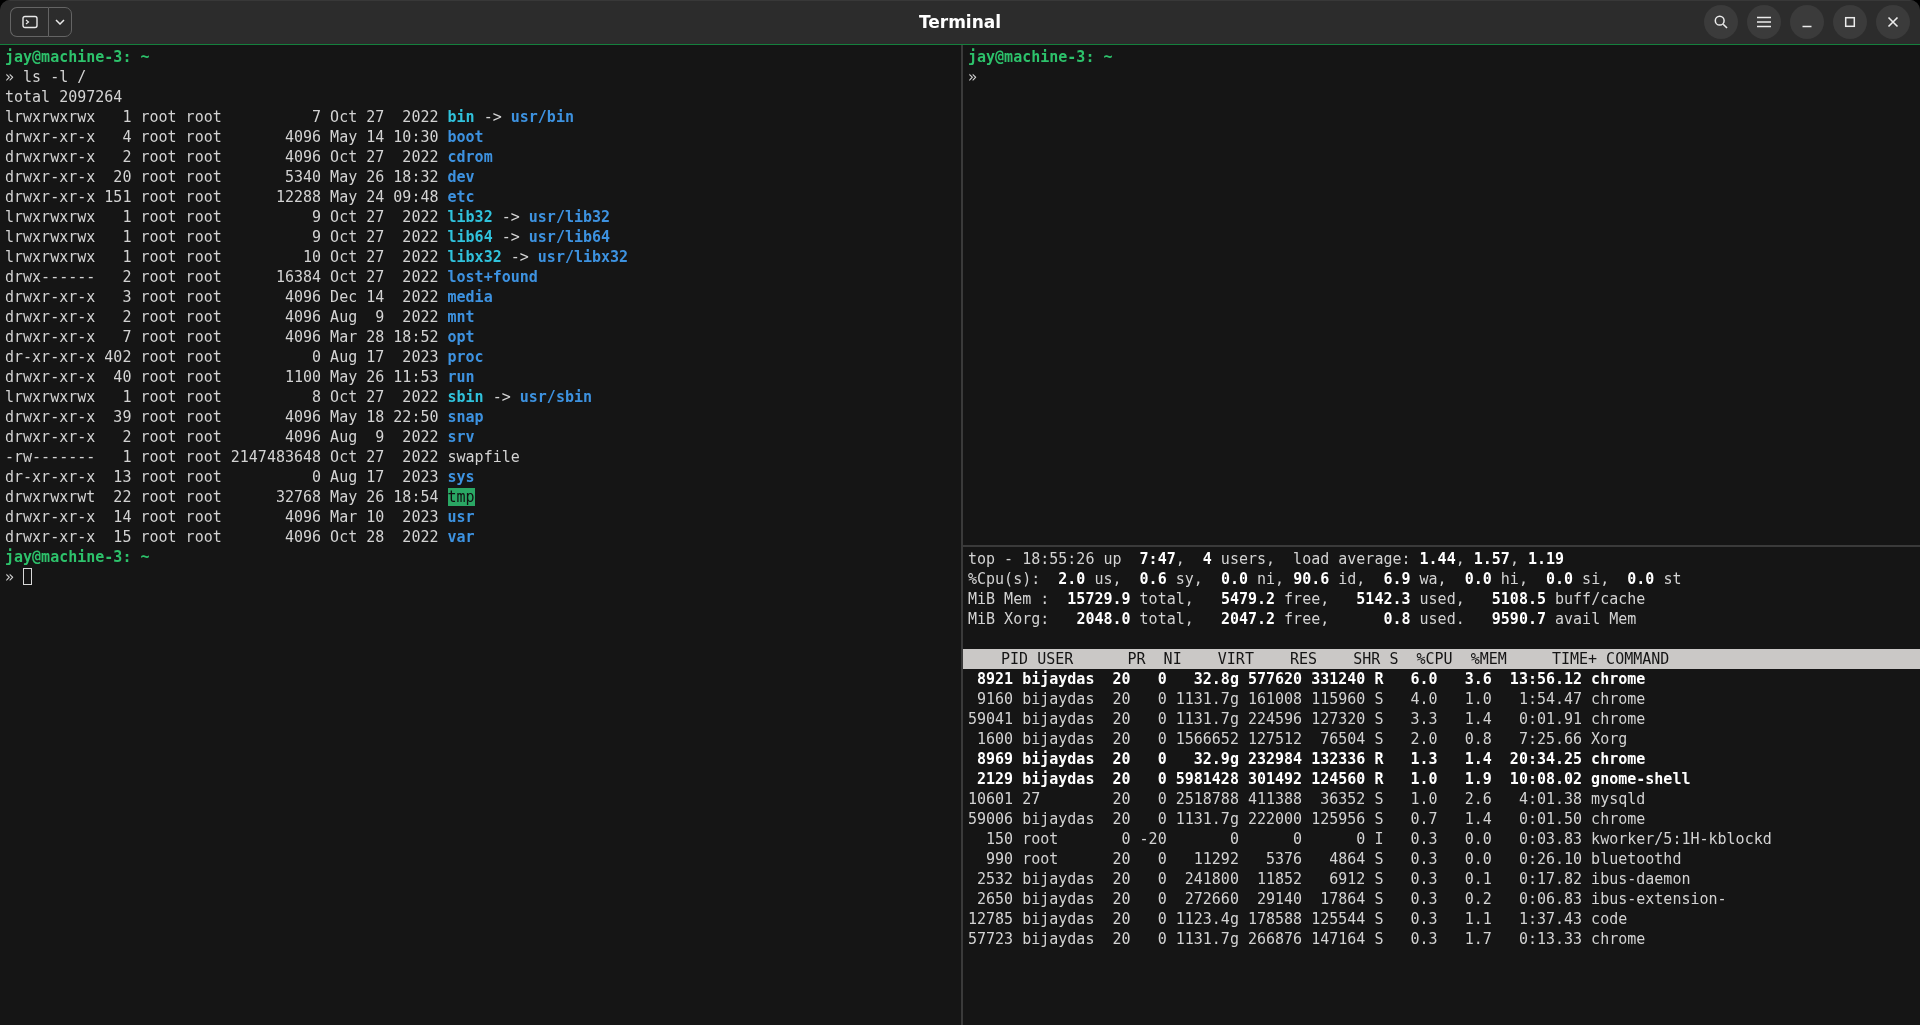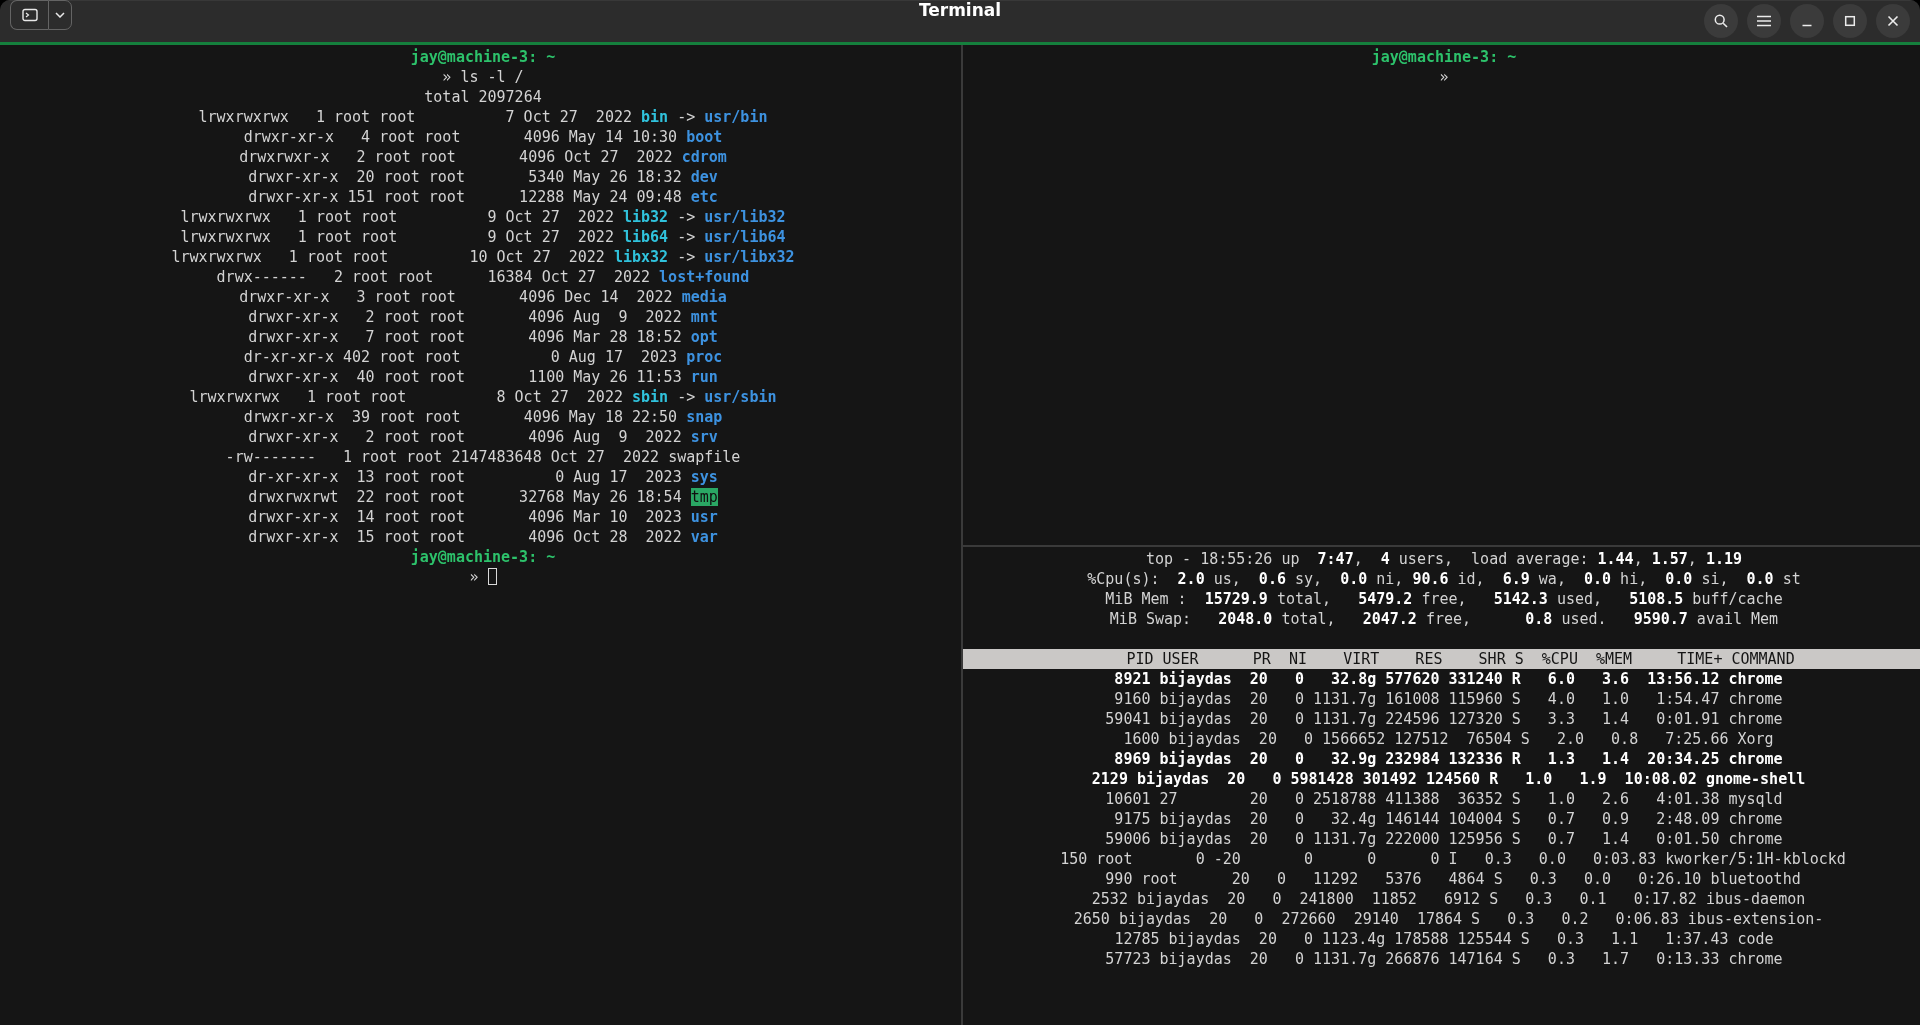--- a/index.html
+++ b/index.html
@@ -1,26 +1,26 @@
 <!DOCTYPE html>
 <html style="--term-bg: #151515; --titlebar-bg: #2c2c2c; --fg: #d3d3d3; --bold-fg: #ffffff; --green: #2dc26b; --blue: #3d92e0; --cyan: #30c2dc; --sticky-bg: #2aa764; --sticky-fg: #101010; --tophdr-bg: #cac8c6; --tophdr-fg: #151515; --divider: #3a3a3a; --icon: #e8e8e8;"><head>
 <meta charset="utf-8">
 <style>
   *{box-sizing:border-box;margin:0;padding:0;}
   html,body{width:1920px;height:1025px;background:#000;}
   .window{width:1920px;height:1025px;background:var(--term-bg,#151515);border-radius:10px 10px 0 0;overflow:hidden;display:flex;flex-direction:column;}
-  .titlebar{height:45px;flex:0 0 45px;background:var(--titlebar-bg,#2c2c2c);display:flex;position:relative;border-bottom:3px solid #15803d;box-shadow:inset 0 1px 0 rgba(255,255,255,.06);}
+  .titlebar{height:45px;flex:0 0 45px;background:var(--titlebar-bg,#2c2c2c);display:flex;align-items:center;position:relative;border-bottom:1px solid #15803d;box-shadow:inset 0 1px 0 rgba(255,255,255,.06);}
   .tb-title{position:absolute;left:0;right:0;text-align:center;color:#ffffff;font:bold 17px "DejaVu Sans",sans-serif;pointer-events:none;}
   .tb-left{display:flex;margin-left:10px;z-index:1;}
   .split-btn{height:30px;display:flex;align-items:center;justify-content:center;background:transparent;border:1px solid #646464;color:var(--icon,#e8e8e8);cursor:default;}
   .split-main{width:38px;border-radius:7px 0 0 7px;border-right:none;}
   .split-chev{width:24px;border-radius:0 7px 7px 0;}
   .tb-right{display:flex;gap:9px;margin-left:auto;margin-right:10px;z-index:1;align-items:center;}
   .circle-btn{width:34px;height:34px;border-radius:50%;background:#3b3b3b;border:none;display:flex;align-items:center;justify-content:center;color:#ececec;cursor:default;}
-  .panes{flex:1;display:flex;min-height:0;text-align:center;}
+  .panes{flex:1;display:flex;min-height:0;}
   .pane{background:var(--term-bg,#151515);font:15px/20px "DejaVu Sans Mono",monospace;color:var(--fg,#d3d3d3);overflow:hidden;}
   .left{width:961px;flex:0 0 961px;padding-top:2px;}
   .v-divider{width:2px;flex:0 0 2px;background:var(--divider,#3a3a3a);cursor:col-resize;}
   .right-col{flex:1;display:flex;flex-direction:column;min-width:0;}
   .right-top{flex:0 0 500px;padding-top:2px;}
   .h-divider{height:2px;flex:0 0 2px;background:var(--divider,#3a3a3a);cursor:row-resize;}
   .right-bottom{flex:1;padding-top:2px;}
   .line{white-space:pre;padding-left:5px;min-height:20px;}
   .green{color:var(--green,#2dc26b);font-weight:bold;}
   .b{font-weight:bold;color:var(--bold-fg,#ffffff);}
@@ -141,33 +141,32 @@
         <div class="line"><span>»</span></div>
       </section>
 
       <div class="h-divider"></div>
 
       <section class="pane right-bottom">
         <div>
             <div class="line"><span>top - 18:55:26 up </span><span class="b"> 7:47</span><span>,  </span><span class="b">4</span><span> users,  load average: </span><span class="b">1.44</span><span>, </span><span class="b">1.57</span><span>, </span><span class="b">1.19</span></div>
             <div class="line"><span>%Cpu(s):  </span><span class="b">2.0</span><span> us,  </span><span class="b">0.6</span><span> sy,  </span><span class="b">0.0</span><span> ni, </span><span class="b">90.6</span><span> id,  </span><span class="b">6.9</span><span> wa,  </span><span class="b">0.0</span><span> hi,  </span><span class="b">0.0</span><span> si,  </span><span class="b">0.0</span><span> st</span></div>
             <div class="line"><span>MiB Mem :  </span><span class="b">15729.9</span><span> total,   </span><span class="b">5479.2</span><span> free,   </span><span class="b">5142.3</span><span> used,   </span><span class="b">5108.5</span><span> buff/cache</span></div>
-            <div class="line"><span>MiB Swap:   </span><span class="b">2048.0</span><span> total,   </span><span class="b">2047.2</span><span> free,      </span><span class="b">0.8</span><span> used.   </span><span class="b">9590.7</span><span> avail Mem</span></div>
+            <div class="line"><span>MiB Xorg:   </span><span class="b">2048.0</span><span> total,   </span><span class="b">2047.2</span><span> free,      </span><span class="b">0.8</span><span> used.   </span><span class="b">9590.7</span><span> avail Mem</span></div>
           </div>
         <div class="line"></div>
         <div class="top-header">  PID USER      PR  NI    VIRT    RES    SHR S  %CPU  %MEM     TIME+ COMMAND</div>
         <div>
             <div class="line b"> 8921 bijaydas  20   0   32.8g 577620 331240 R   6.0   3.6  13:56.12 chrome</div>
             <div class="line"> 9160 bijaydas  20   0 1131.7g 161008 115960 S   4.0   1.0   1:54.47 chrome</div>
             <div class="line">59041 bijaydas  20   0 1131.7g 224596 127320 S   3.3   1.4   0:01.91 chrome</div>
             <div class="line"> 1600 bijaydas  20   0 1566652 127512  76504 S   2.0   0.8   7:25.66 Xorg</div>
             <div class="line b"> 8969 bijaydas  20   0   32.9g 232984 132336 R   1.3   1.4  20:34.25 chrome</div>
             <div class="line b"> 2129 bijaydas  20   0 5981428 301492 124560 R   1.0   1.9  10:08.02 gnome-shell</div>
             <div class="line">10601 27        20   0 2518788 411388  36352 S   1.0   2.6   4:01.38 mysqld</div>
-            <div class="line"> 9175 bijaydas  20   0   32.4g 146144 104004 S   0.7   0.9   2:48.09 chrome</div>
             <div class="line">59006 bijaydas  20   0 1131.7g 222000 125956 S   0.7   1.4   0:01.50 chrome</div>
             <div class="line">  150 root       0 -20       0      0      0 I   0.3   0.0   0:03.83 kworker/5:1H-kblockd</div>
             <div class="line">  990 root      20   0   11292   5376   4864 S   0.3   0.0   0:26.10 bluetoothd</div>
             <div class="line"> 2532 bijaydas  20   0  241800  11852   6912 S   0.3   0.1   0:17.82 ibus-daemon</div>
             <div class="line"> 2650 bijaydas  20   0  272660  29140  17864 S   0.3   0.2   0:06.83 ibus-extension-</div>
             <div class="line">12785 bijaydas  20   0 1123.4g 178588 125544 S   0.3   1.1   1:37.43 code</div>
             <div class="line">57723 bijaydas  20   0 1131.7g 266876 147164 S   0.3   1.7   0:13.33 chrome</div>
           </div>
       </section>
 

